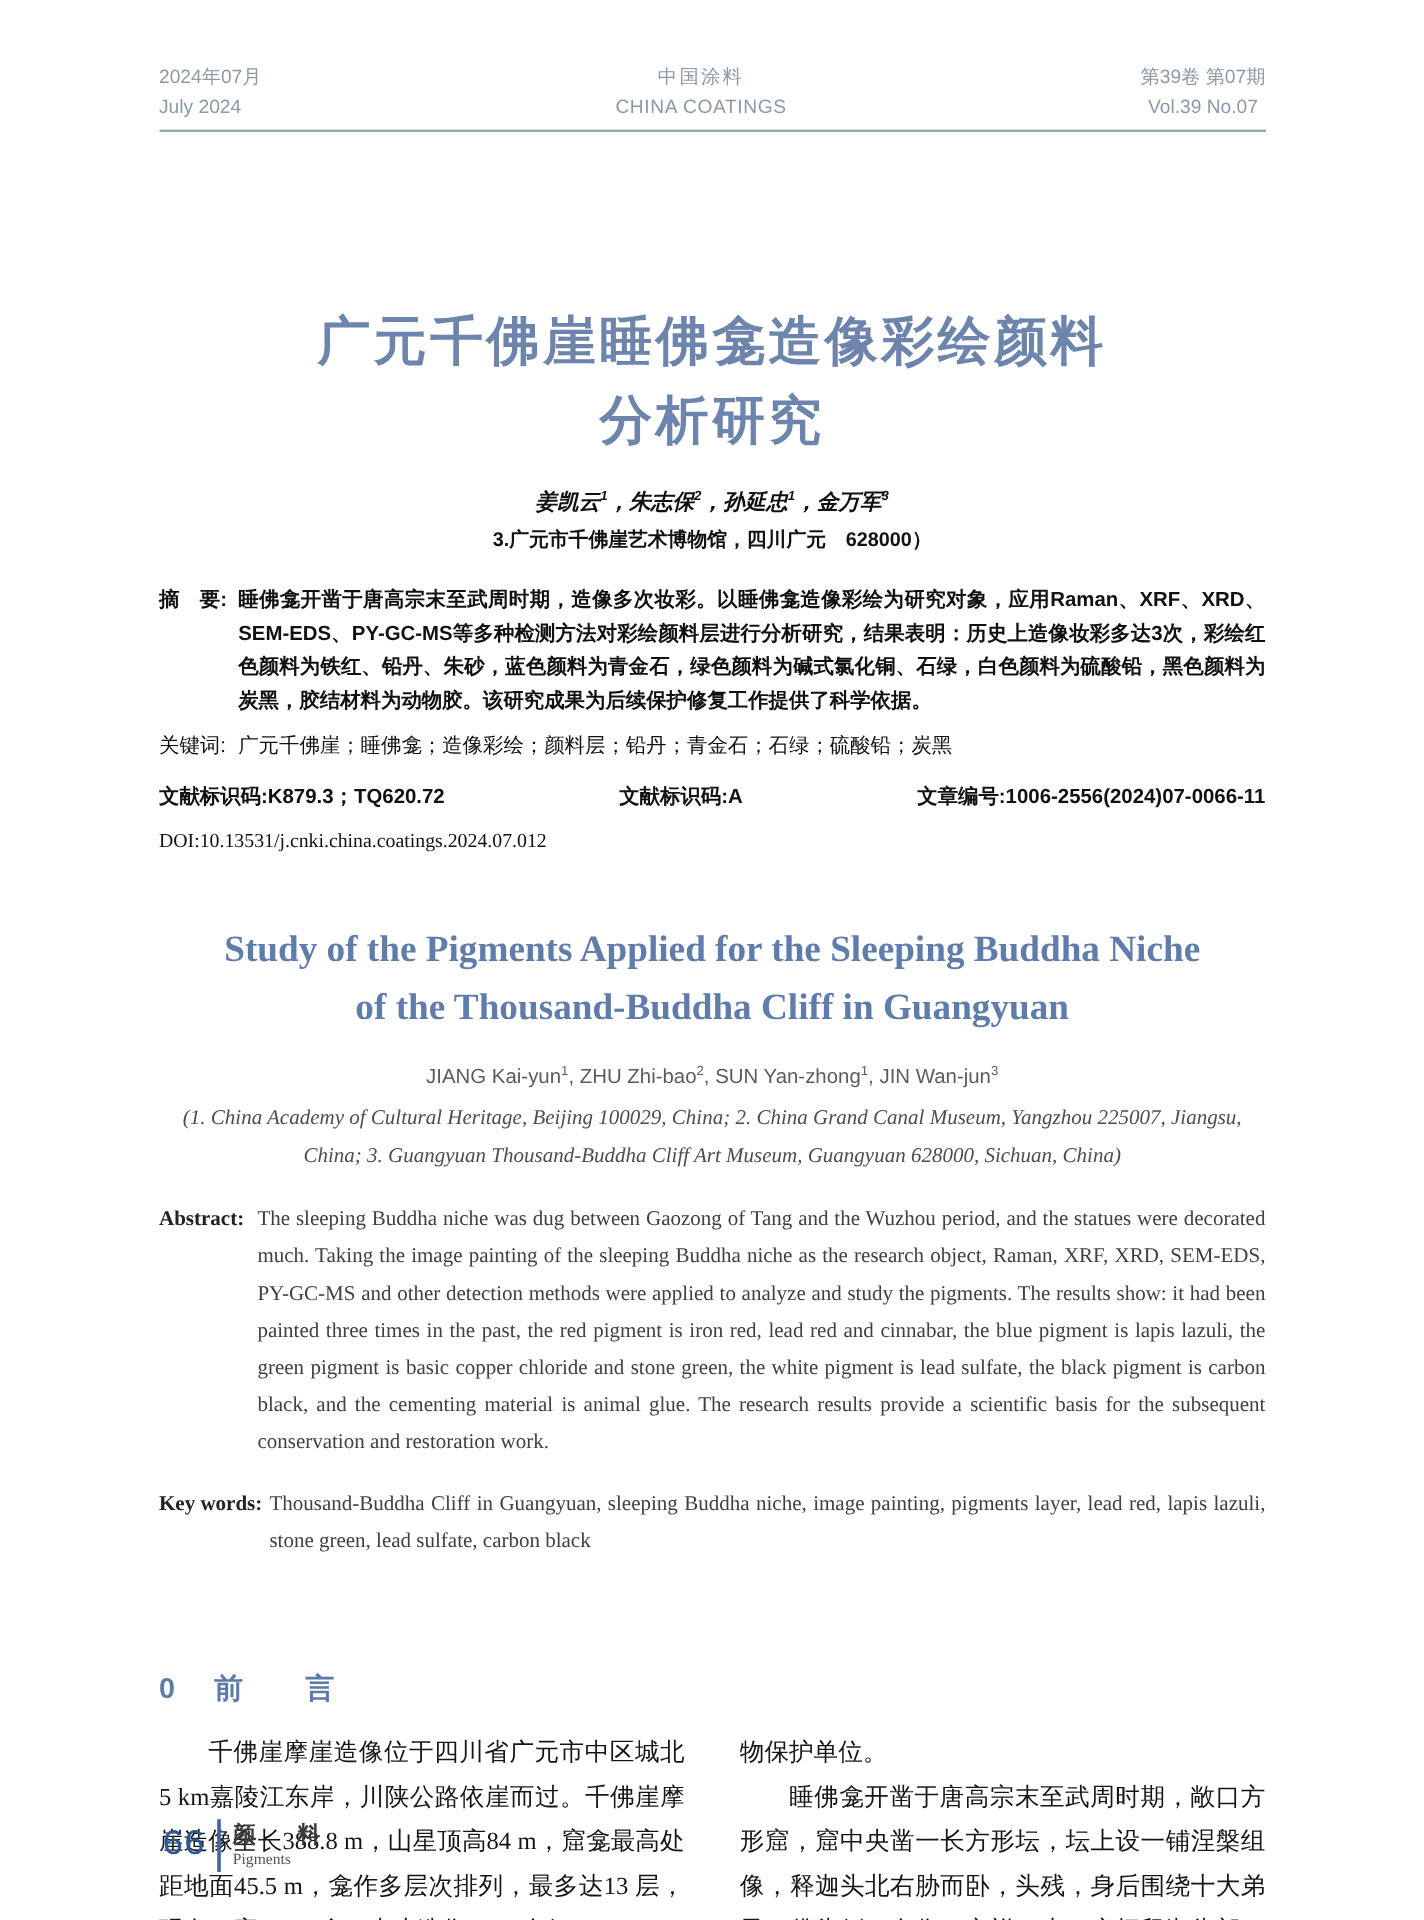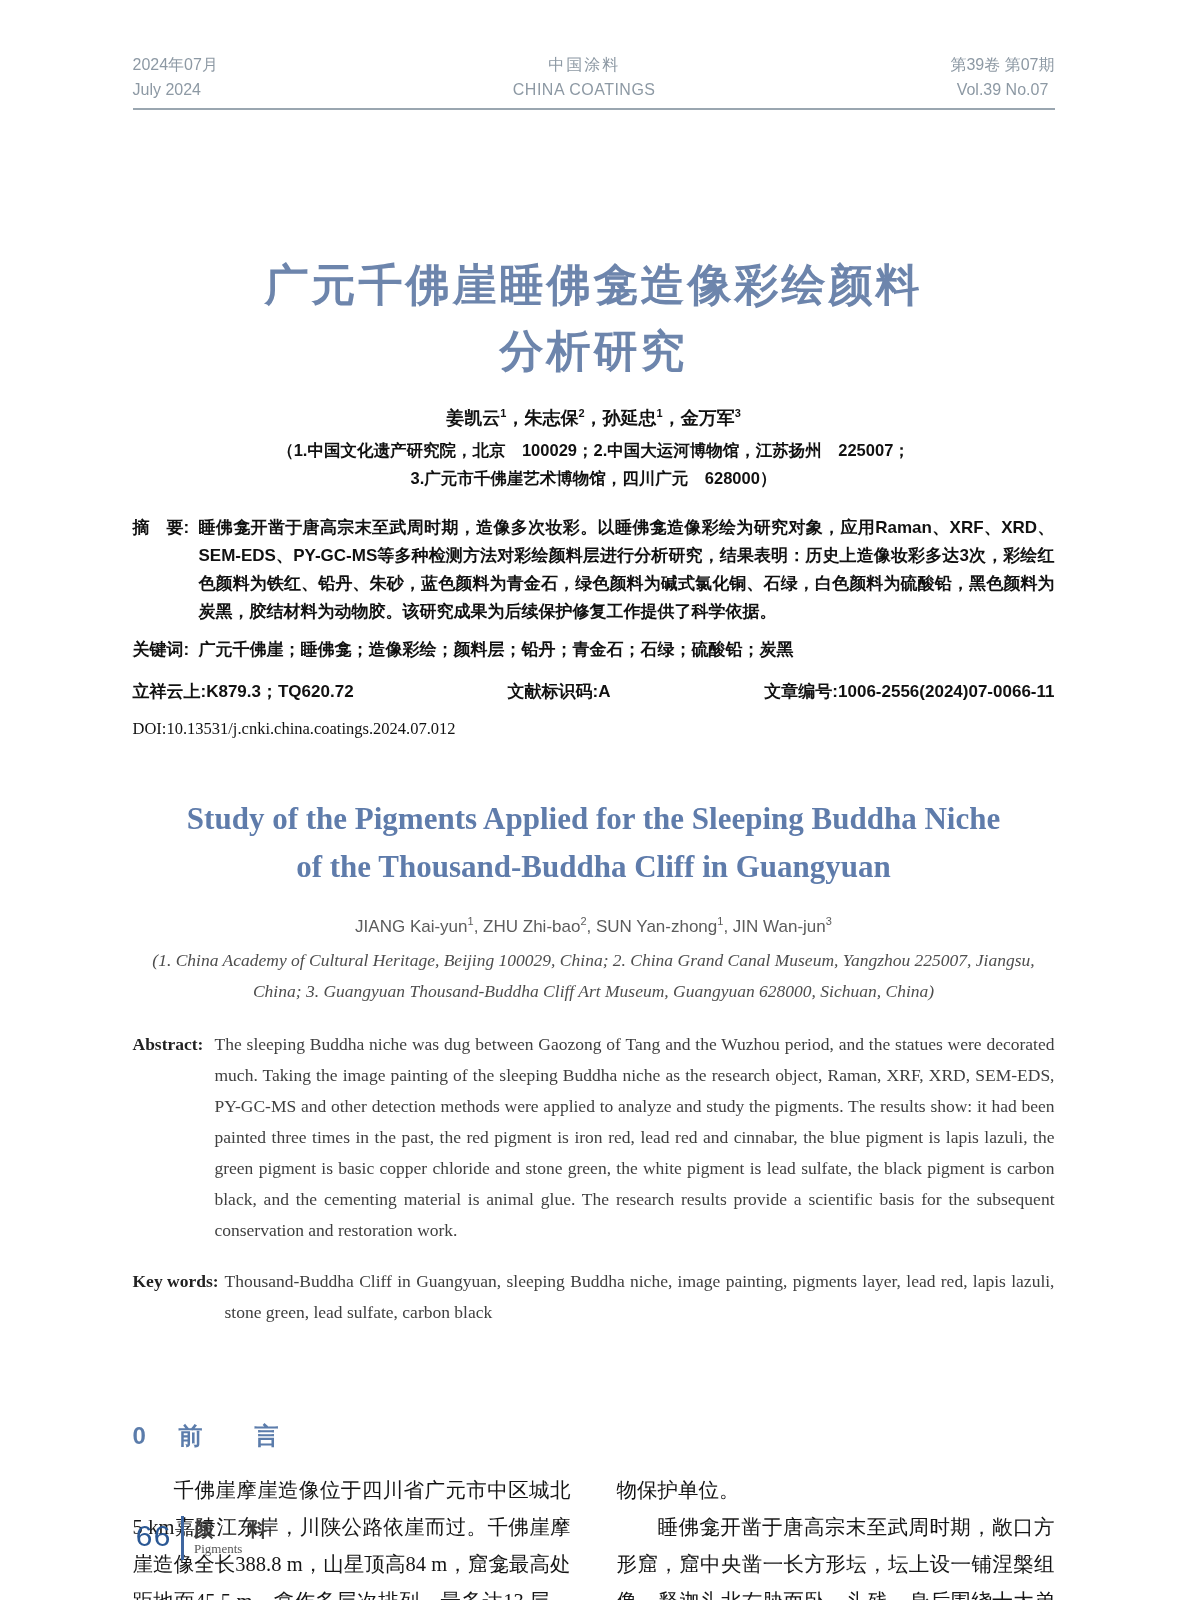--- a/index.html
+++ b/index.html
@@ -31,40 +31,40 @@
   .title-zh{
     margin-top:142px;
     text-align:center;
     color:#6d85ac;
     font-size:44px;font-weight:bold;
     line-height:66px;letter-spacing:3px;
   }
   
   .authors-zh{
     margin-top:22px;text-align:center;
-    font-size:18px;font-weight:bold;color:#111;
+    font-size:18px;font-weight:bold;color:#111;font-style:italic;
   }
   .authors-zh sup{font-size:11px;font-weight:bold;}
   .affil-zh{
     margin-top:6px;text-align:center;
     font-size:16.5px;font-weight:bold;color:#111;
     line-height:28px;
   }
   
   .abstract-zh{
     margin-top:22px;
     display:flex;
     font-size:17px;font-weight:bold;color:#111;
     line-height:28px;text-align:justify;
   }
   .abstract-zh .label{flex:0 0 66px;white-space:nowrap;}
   .abstract-zh .text{flex:1;}
   .keywords-zh{
     margin-top:10px;display:flex;
-    font-size:17px;font-weight:bold;color:#111;line-height:28px;
+    font-size:17px;font-weight:normal;color:#111;line-height:28px;
   }
   .keywords-zh .label{flex:0 0 66px;white-space:nowrap;}
   .classification{
     margin-top:16px;display:flex;justify-content:space-between;
     font-size:17px;font-weight:bold;color:#111;
   }
   .doi-line{
     margin-top:16px;
     font-family:"Liberation Serif",serif;
     font-size:16.5px;color:#111;
@@ -157,36 +157,35 @@
     <div class="title-zh">
       <div>广元千佛崖睡佛龛造像彩绘颜料</div>
       <div>分析研究</div>
     </div>
 
     <div class="authors-zh">
       <span>姜凯云</span><sup>1</sup><span>，</span><span>朱志保</span><sup>2</sup><span>，</span><span>孙延忠</span><sup>1</sup><span>，</span><span>金万军</span><sup>3</sup>
     </div>
 
     <div class="affil-zh">
-      <div>（1.中国文化遗产研究院，北京　100029；2.中国大运河博物馆，江苏扬州　225007；</div>
       <div>3.广元市千佛崖艺术博物馆，四川广元　628000）</div>
     </div>
 
     <div class="abstract-zh">
       <span class="label">摘　要:</span>
       <span class="text">睡佛龛开凿于唐高宗末至武周时期，造像多次妆彩。以睡佛龛造像彩绘为研究对象，应用Raman、XRF、XRD、SEM-EDS、PY-GC-MS等多种检测方法对彩绘颜料层进行分析研究，结果表明：历史上造像妆彩多达3次，彩绘红色颜料为铁红、铅丹、朱砂，蓝色颜料为青金石，绿色颜料为碱式氯化铜、石绿，白色颜料为硫酸铅，黑色颜料为炭黑，胶结材料为动物胶。该研究成果为后续保护修复工作提供了科学依据。</span>
     </div>
 
     <div class="keywords-zh">
       <span class="label">关键词:</span>
       <span class="text">广元千佛崖；睡佛龛；造像彩绘；颜料层；铅丹；青金石；石绿；硫酸铅；炭黑</span>
     </div>
 
     <div class="classification">
-      <span>立祥云上:K879.3；TQ620.72</span>
+      <span>文献标识码:K879.3；TQ620.72</span>
       <span>文献标识码:A</span>
       <span>文章编号:1006-2556(2024)07-0066-11</span>
     </div>
 
     <div class="doi-line">DOI:10.13531/j.cnki.china.coatings.2024.07.012</div>
 
     <div class="title-en">
       <div>Study of the Pigments Applied for the Sleeping Buddha Niche</div>
       <div>of the Thousand-Buddha Cliff in Guangyuan</div>
     </div>

